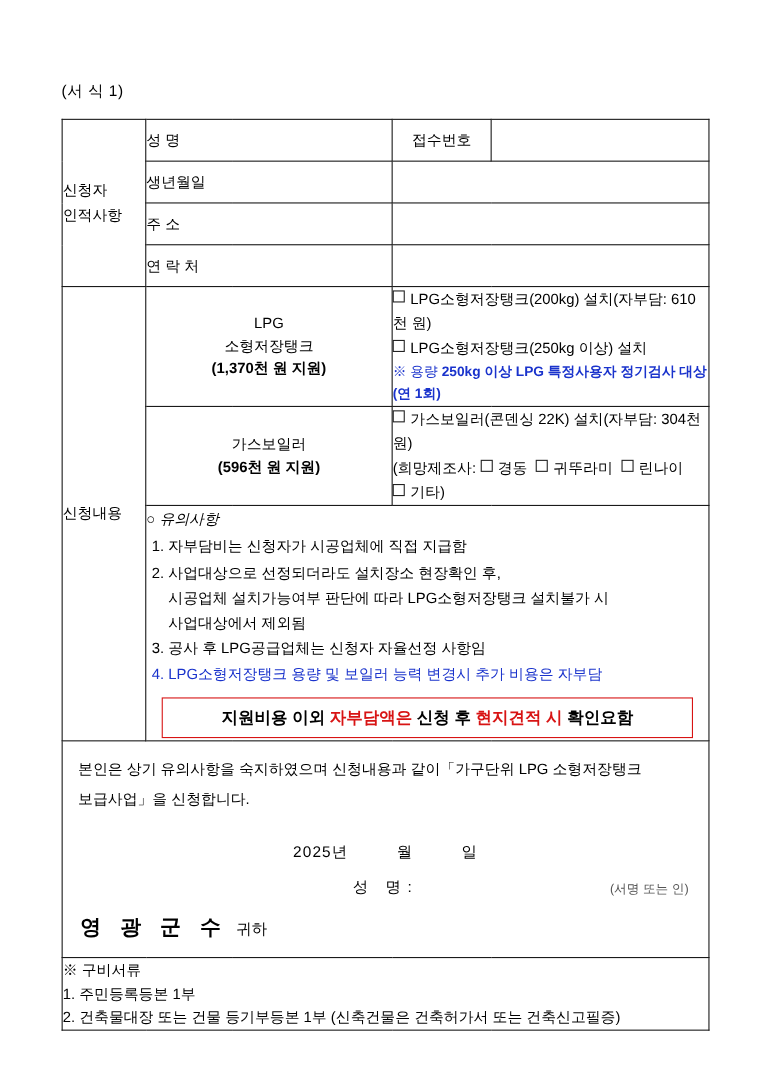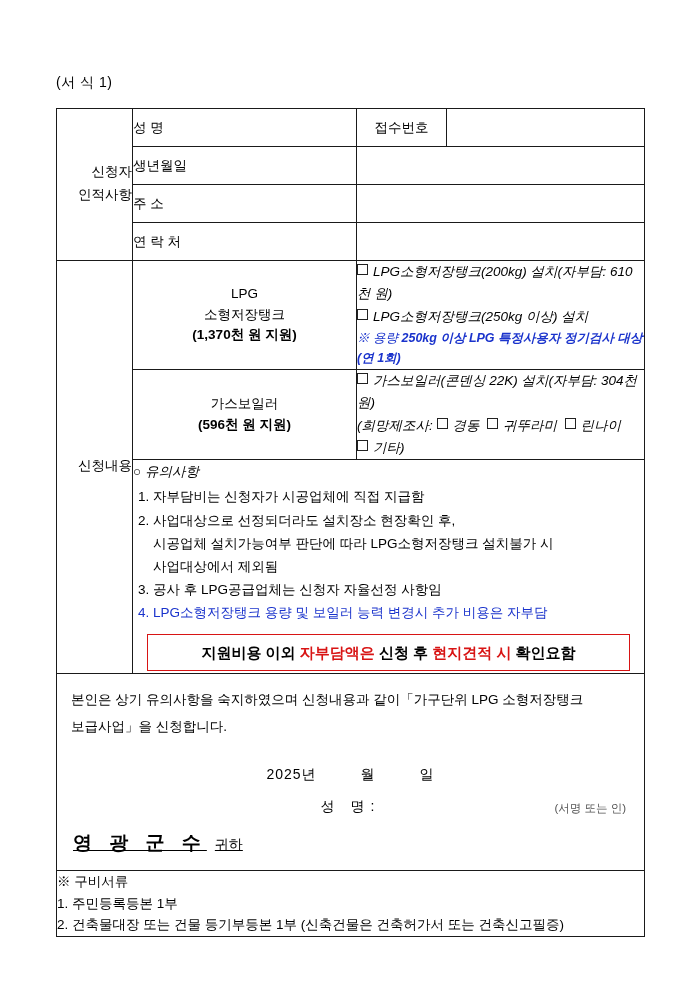--- a/index.html
+++ b/index.html
@@ -43,39 +43,37 @@
   }
   table.main td {
     border: 1px solid #1a1a1a;
     padding: 0;
     vertical-align: middle;
     font-size: 13.5px;
   }
   .cell-pad { padding: 6px 8px; }
   .ctr { text-align: center; }
   .label-v {
-    text-align: right;
+    text-align: left;
     line-height: 1.7;
     font-size: 14px;
-    font-family: Liberation Mono, monospace;
   }
   .row-h { height: 37px; }
 
   
   .blk-label {
     text-align: center;
     line-height: 1.55;
     font-size: 13px;
   }
   .blk-label .b { font-weight: bold; }
   .opt {
     padding: 5px 9px;
     line-height: 1.65;
     font-size: 13.5px;
-    font-style: italic;
   }
   .chk {
     display: inline-block;
     width: 9px; height: 9px;
     border: 1px solid #222;
     margin-right: 5px;
     vertical-align: 1px;
   }
   .note-blue {
     color: #1a33cc;
@@ -130,21 +128,20 @@
     bottom: 0px;
     font-size: 11.5px;
     color: #555;
     letter-spacing: 0;
   }
   .authority {
     padding: 14px 0 14px 16px;
     font-size: 19px;
     font-weight: bold;
     letter-spacing: 6px;
-    text-decoration: underline;
   }
   .authority .suffix {
     font-size: 14px;
     font-weight: normal;
     letter-spacing: 0;
     margin-left: 8px;
   }
   .attach {
     padding: 6px 8px 8px 8px;
     font-size: 11.5px;

